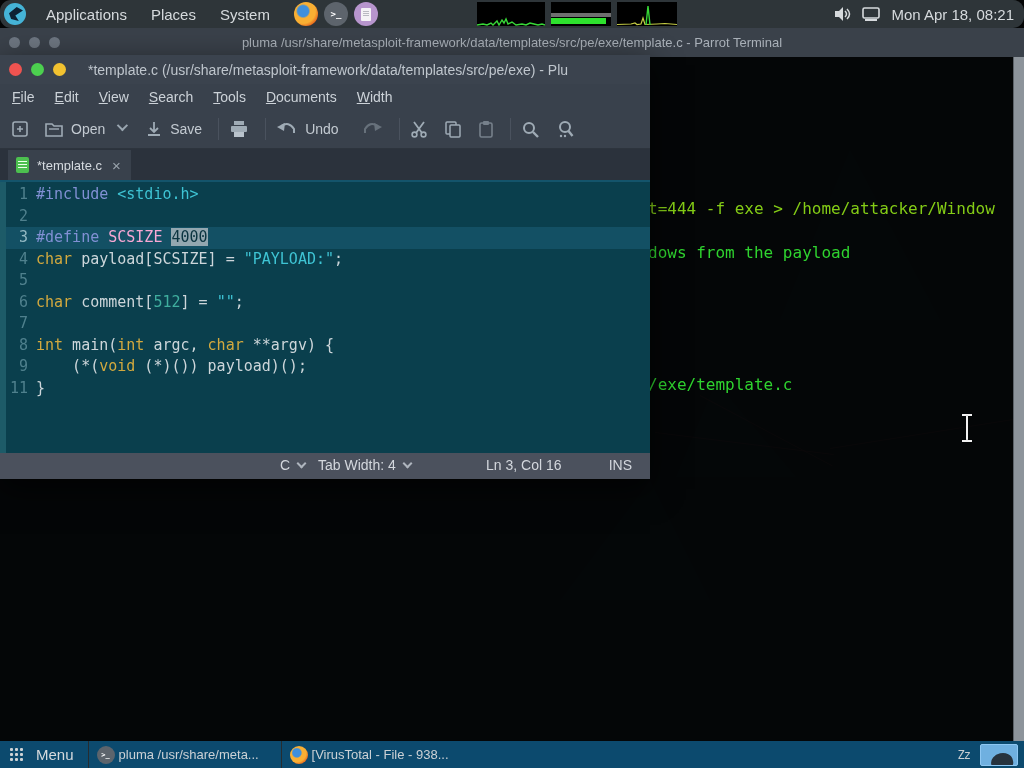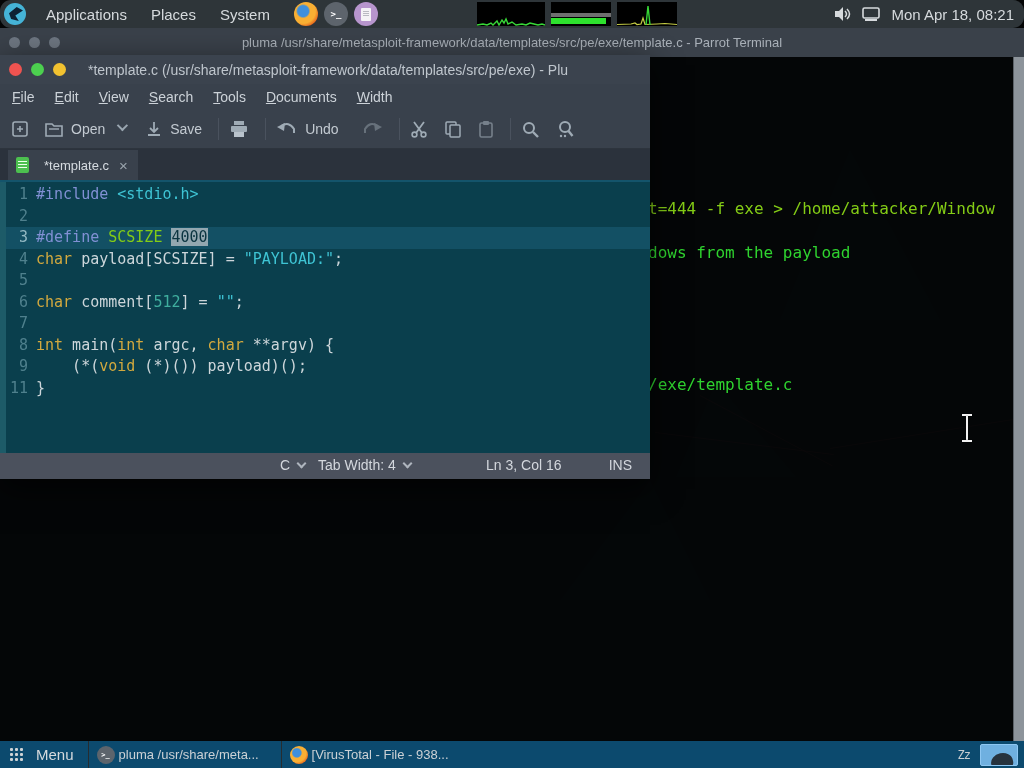--- a/index.html
+++ b/index.html
@@ -54,37 +54,37 @@
   #pluma-toolbar { height:39px; background:#39414c; border-bottom:1px solid #2d343d; display:flex; align-items:center; padding:0 10px; }
   .tb-btn { display:flex; align-items:center; color:#c3cad1; font-size:14px; margin-right:6px; }
   .tb-btn svg { display:block; }
   .tb-label { margin-left:7px; }
   .tb-sep { width:1px; height:22px; background:#4a525e; margin:0 10px; flex:none; }
   .chev { width:8px; height:8px; border-right:2px solid #9aa6b0; border-bottom:2px solid #9aa6b0; transform:rotate(45deg) translateY(-2px); margin:0 10px 4px 6px; }
   #pluma-tabbar { height:31px; background:#2b323c; display:flex; align-items:flex-end; }
   #tab-active { height:30px; background:#39414c; display:flex; align-items:center; padding:0 10px 0 8px; margin-left:8px; }
   .tab-doc-icon { width:13px; height:16px; background:#4cc04f; border-radius:2px; position:relative; flex:none; }
   .tab-doc-icon::after { content:""; position:absolute; left:2px; top:4px; width:9px; height:1px; background:#eaffea; box-shadow:0 3px 0 #eaffea, 0 6px 0 #eaffea; }
-  #tab-label { color:#d6dbe0; font-size:13px; margin:0 10px 0 15px; }
+  #tab-label { color:#d6dbe0; font-size:13px; margin:0 10px 0 8px; }
   #tab-close { color:#9aa4ad; font-size:15px; line-height:1; }
 
   
   #editor { position:relative; height:273px; background:#0a3f4d; overflow:hidden; font-family:"DejaVu Sans Mono",monospace; font-size:15px; border-top:2px solid #14546b; }
   #editor-left-strip { position:absolute; left:0; top:0; width:6px; height:100%; background:#1d5b68; }
   #editor-lines { position:absolute; left:6px; top:2px; right:0; }
   .code-line { display:flex; height:21.5px; line-height:21.5px; white-space:pre; }
   .code-line.current { background:#135064; }
   .ln { width:22px; text-align:right; color:#4f808d; flex:none; }
   .code-line.current .ln { color:#93b9c3; }
   .code-text { padding-left:8px; color:#cdd6da; }
   .seg-plain { color:#cdd6da; }
   .seg-preproc { color:#8190d4; }
   .seg-string { color:#3ec3d3; }
   .seg-keyword { color:#d3a93e; }
-  .seg-ident { color:#84cc16; }
+  .seg-ident { color:#f9a8d4; }
   .seg-number { color:#3fae9e; }
   .seg-return { color:#e0564e; }
   .seg-selected { background:#93a7b0; color:#0b3440; }
 
   #pluma-statusbar { position:relative; height:26px; background:#4b515d; color:#d3d7dd; font-size:14px; }
   .sb-item { position:absolute; top:4px; display:flex; align-items:center; }
   #sb-lang { left:280px; } #sb-tabw { left:318px; } #sb-pos { left:486px; } #sb-ins { right:18px; }
   .sb-chev { width:7px; height:7px; border-right:2px solid #aeb5be; border-bottom:2px solid #aeb5be; transform:rotate(45deg); margin:-3px 0 0 8px; }
 
   

